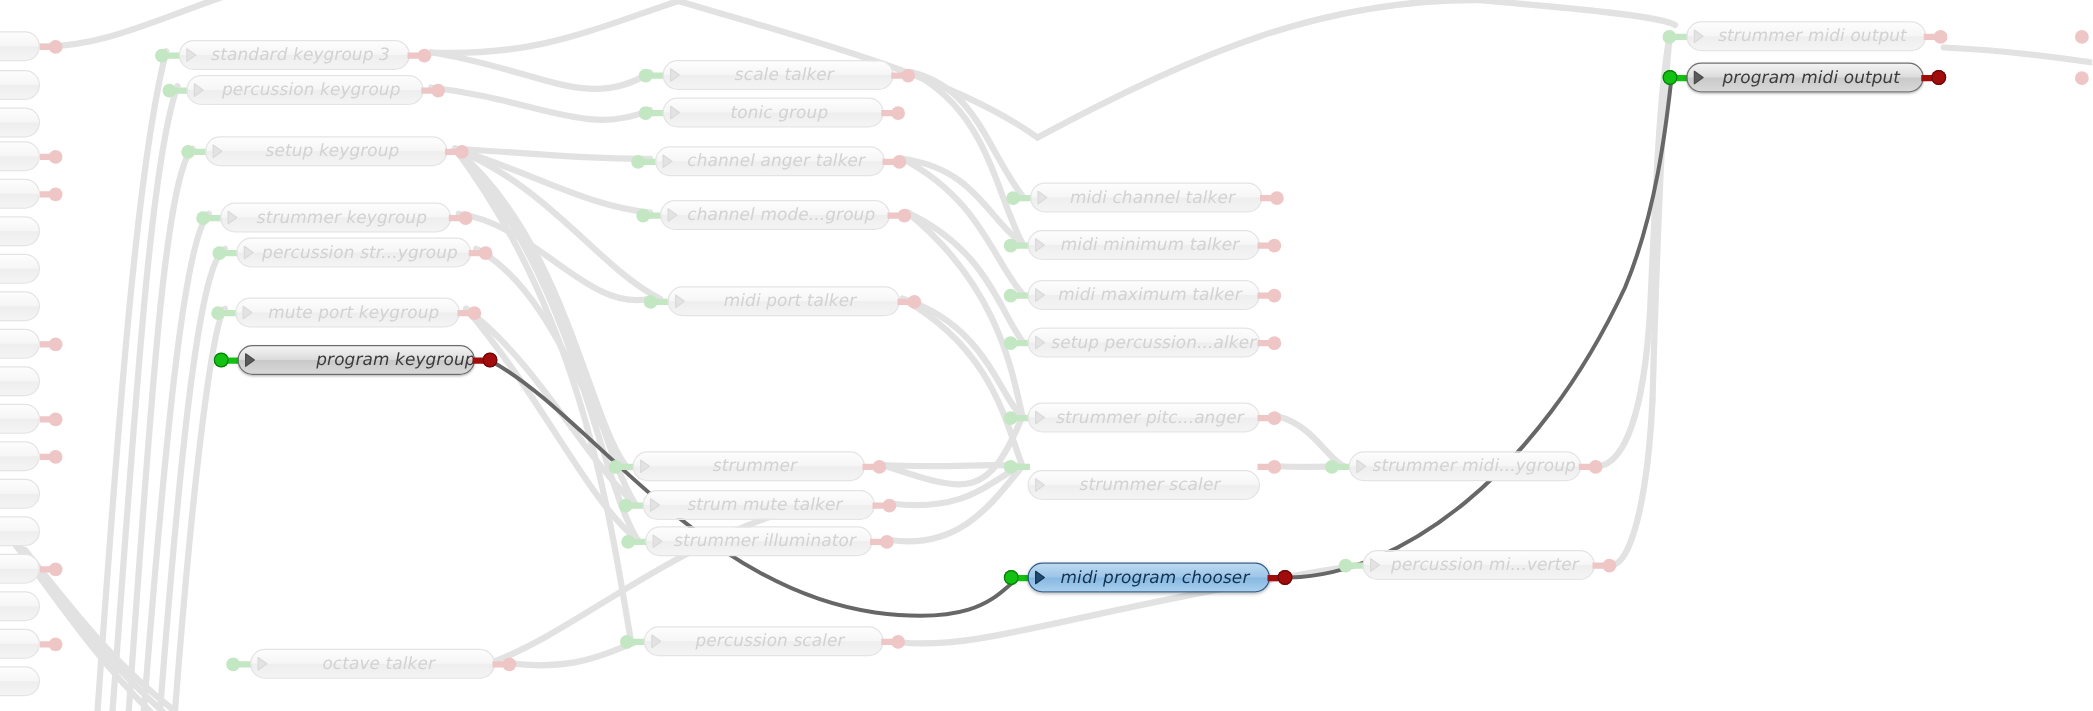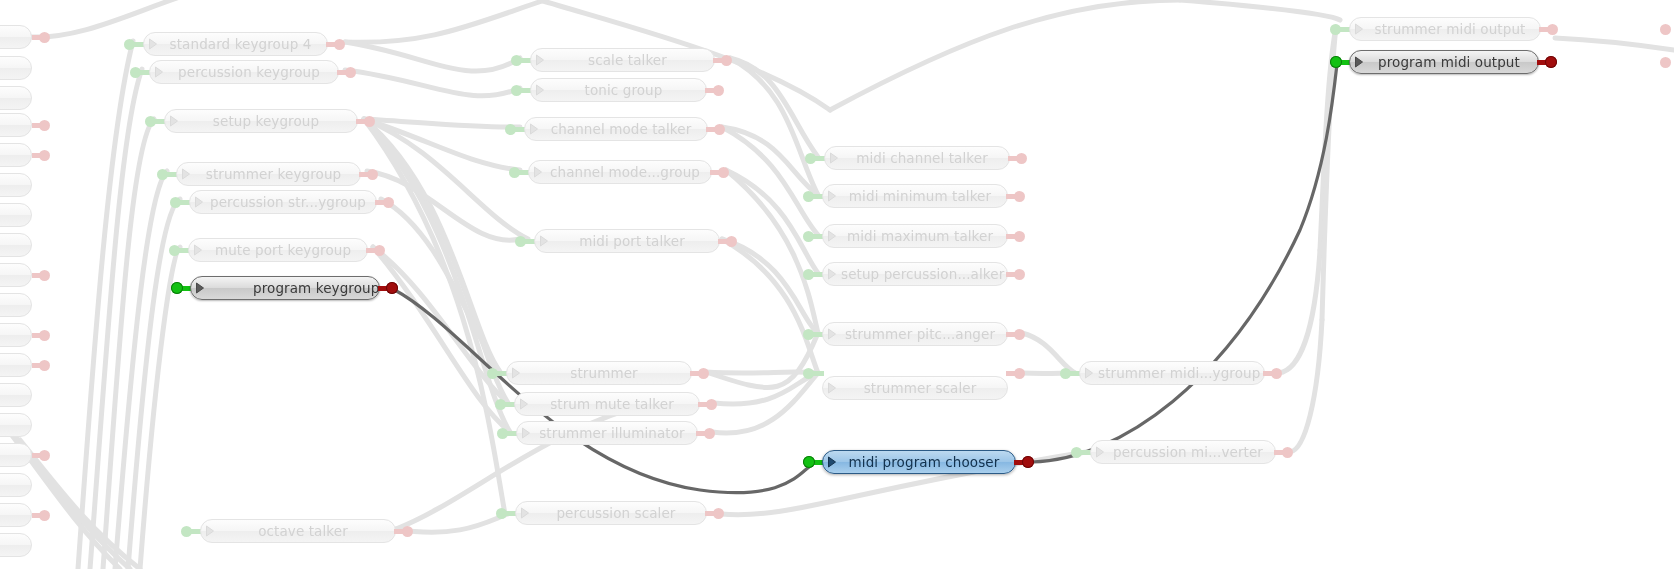--- a/index.html
+++ b/index.html
@@ -27,20 +27,21 @@
   }
   .node {
     position: absolute;
     height: 24px;
     box-sizing: border-box;
     border-radius: 12px;
     display: flex;
     align-items: center;
     white-space: nowrap;
     overflow: hidden;
+    font-style: italic;
   }
   
   .node.dim {
     background: linear-gradient(to bottom, #fdfdfd 0%, #f6f6f6 48%, #eeeeee 52%, #f4f4f4 100%);
     border: 1px solid #e4e4e4;
     color: #d2d2d2;
   }
   
   .node.hot {
     background: linear-gradient(to bottom, #f4f4f4 0%, #dcdcdc 48%, #c9c9c9 52%, #d8d8d8 100%);
@@ -191,21 +192,21 @@
       <div class="port out-dim" style="left: 1660px; top: 24px;"></div>
       <div class="port out-dim" style="left: 1660px; top: 57px;"></div>
       <div class="port-stub stub in-dim" style="left: 130px; top: 42px; width: 15px;"></div>
       <div class="port in-dim" style="left: 124px; top: 39px;"></div>
       <div class="node dim" style="left: 143px; top: 32px; width: 185px;">
         <span class="node-arrow">
           <svg width="10" height="12" viewBox="0 0 10 12">
             <path d="M 1.5 1 L 8.5 6 L 1.5 11 Z" fill="#e3e3e3" stroke="#dadada" stroke-width="1" stroke-linejoin="round"></path>
           </svg>
         </span>
-        <span class="node-label">standard keygroup 4</span>
+        <span class="node-label">standard keygroup 3</span>
       </div>
       <div class="port-stub stub out-dim" style="left: 326px; top: 42px; width: 12px;"></div>
       <div class="port out-dim" style="left: 334px; top: 39px;"></div>
       <div class="port-stub stub in-dim" style="left: 136px; top: 70px; width: 15px;"></div>
       <div class="port in-dim" style="left: 130px; top: 67px;"></div>
       <div class="node dim" style="left: 149px; top: 60px; width: 190px;">
         <span class="node-arrow">
           <svg width="10" height="12" viewBox="0 0 10 12">
             <path d="M 1.5 1 L 8.5 6 L 1.5 11 Z" fill="#e3e3e3" stroke="#dadada" stroke-width="1" stroke-linejoin="round"></path>
           </svg>
@@ -311,21 +312,21 @@
       <div class="port-stub stub out-dim" style="left: 705px; top: 88px; width: 12px;"></div>
       <div class="port out-dim" style="left: 713px; top: 85px;"></div>
       <div class="port-stub stub in-dim" style="left: 511px; top: 127px; width: 15px;"></div>
       <div class="port in-dim" style="left: 505px; top: 124px;"></div>
       <div class="node dim" style="left: 524px; top: 117px; width: 184px;">
         <span class="node-arrow">
           <svg width="10" height="12" viewBox="0 0 10 12">
             <path d="M 1.5 1 L 8.5 6 L 1.5 11 Z" fill="#e3e3e3" stroke="#dadada" stroke-width="1" stroke-linejoin="round"></path>
           </svg>
         </span>
-        <span class="node-label">channel mode talker</span>
+        <span class="node-label">channel anger talker</span>
       </div>
       <div class="port-stub stub out-dim" style="left: 706px; top: 127px; width: 12px;"></div>
       <div class="port out-dim" style="left: 714px; top: 124px;"></div>
       <div class="port-stub stub in-dim" style="left: 515px; top: 170px; width: 15px;"></div>
       <div class="port in-dim" style="left: 509px; top: 167px;"></div>
       <div class="node dim" style="left: 528px; top: 160px; width: 184px;">
         <span class="node-arrow">
           <svg width="10" height="12" viewBox="0 0 10 12">
             <path d="M 1.5 1 L 8.5 6 L 1.5 11 Z" fill="#e3e3e3" stroke="#dadada" stroke-width="1" stroke-linejoin="round"></path>
           </svg>

